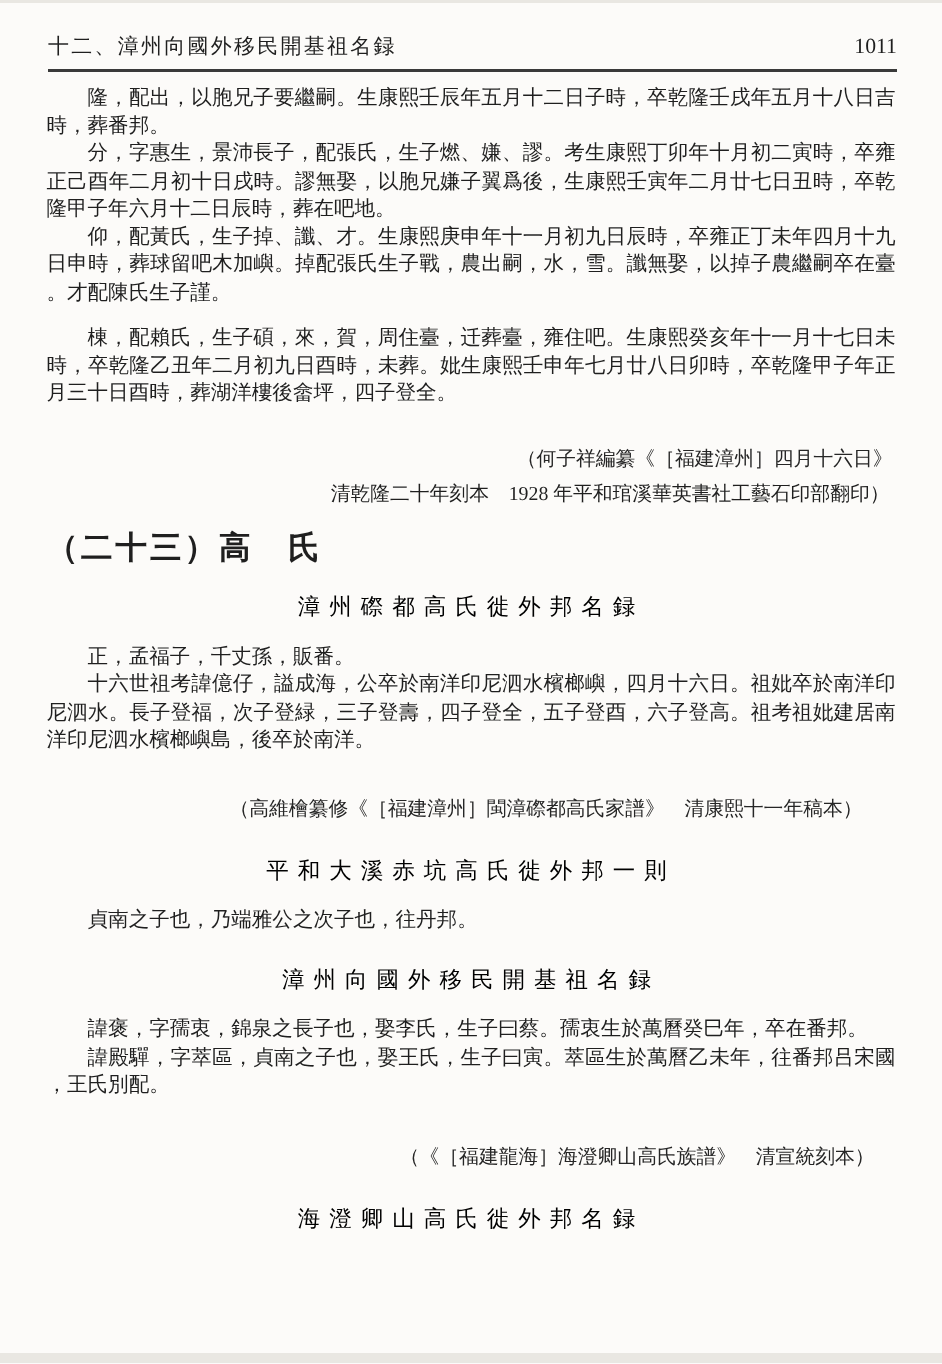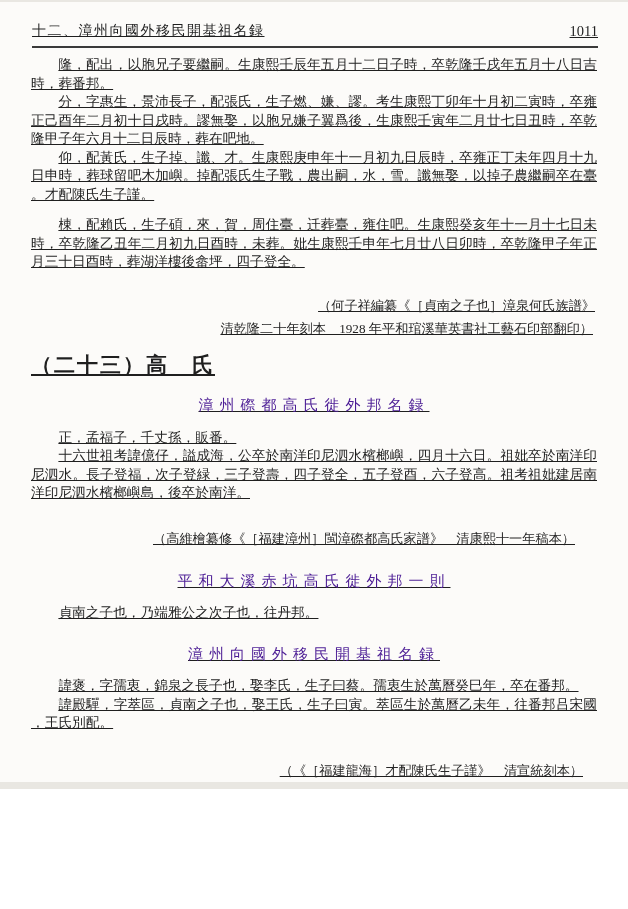--- a/index.html
+++ b/index.html
@@ -5,26 +5,25 @@
   :root{
     --ink:#1f1f1f;
     --paper:#fcfbf9;
     --rule:#3a3a3a;
     --edge:#e9e7e2;
   }
   *{margin:0;padding:0;box-sizing:border-box;}
   html,body{background:#ffffff;}
   .page{
     position:relative;
-    width:628px;height:789px;
+    width:628px;height:909px;
     background:var(--paper);
     color:var(--ink);
     font-family:"Liberation Serif","DejaVu Serif",serif;
     overflow:hidden;
-    text-decoration:underline;
   }
   .scan-top{position:absolute;top:0;left:0;width:100%;height:2px;background:var(--edge);}
   .scan-bottom{position:absolute;bottom:0;left:0;width:100%;height:7px;background:var(--edge);}
 
   .header{
     display:flex;justify-content:space-between;align-items:flex-end;
     margin:22px 30px 0 32px;
     padding-bottom:6px;
     border-bottom:2px solid var(--rule);
     font-size:14px;
@@ -62,49 +61,49 @@
     letter-spacing:2px;
     margin-top:16px;
   }
   .subsection-title{
     text-align:center;
     font-size:15px;
     font-weight:normal;
     letter-spacing:6px;
     margin-top:22px;
     margin-bottom:14px;
-    color:#4c1d95;
+    color:#000000;
   }
 </style>
 </head>
 <body>
 
 <div class="page">
   <div class="scan-top"></div>
 
   <div class="header">
     <span>十二、漳州向國外移民開基祖名録</span>
     <span class="pageno">1011</span>
   </div>
 
   <main class="body">
       <div class="blk paragraph">隆，配出，以胞兄子要繼嗣。生康熙壬辰年五月十二日子時，卒乾隆壬戌年五月十八日吉時，葬番邦。</div>
       <div class="blk paragraph">分，字惠生，景沛長子，配張氏，生子燃、嫌、謬。考生康熙丁卯年十月初二寅時，卒雍正己酉年二月初十日戌時。謬無娶，以胞兄嫌子翼爲後，生康熙壬寅年二月廿七日丑時，卒乾隆甲子年六月十二日辰時，葬在吧地。</div>
       <div class="blk paragraph">仰，配黃氏，生子掉、讖、才。生康熙庚申年十一月初九日辰時，卒雍正丁未年四月十九日申時，葬球留吧木加嶼。掉配張氏生子戰，農出嗣，水，雪。讖無娶，以掉子農繼嗣卒在臺。才配陳氏生子謹。</div>
       <div class="blk paragraph paragraph-spaced">棟，配賴氏，生子碩，來，賀，周住臺，迁葬臺，雍住吧。生康熙癸亥年十一月十七日未時，卒乾隆乙丑年二月初九日酉時，未葬。妣生康熙壬申年七月廿八日卯時，卒乾隆甲子年正月三十日酉時，葬湖洋樓後畲坪，四子登全。</div>
-      <div class="blk source-start">（何子祥編纂《［貞南之子也］漳泉何氏族譜》</div>
+      <div class="blk source-start">（何子祥編纂《［福建漳州］四月十六日》</div>
       <div class="blk source-end">清乾隆二十年刻本　1928 年平和琯溪華英書社工藝石印部翻印）</div>
       <div class="blk section-title">（二十三）高　氏</div>
       <div class="blk subsection-title">漳州磜都高氏徙外邦名録</div>
       <div class="blk paragraph">正，孟福子，千丈孫，販番。</div>
       <div class="blk paragraph">十六世祖考諱億仔，謚成海，公卒於南洋印尼泗水檳榔嶼，四月十六日。祖妣卒於南洋印尼泗水。長子登福，次子登緑，三子登壽，四子登全，五子登酉，六子登高。祖考祖妣建居南洋印尼泗水檳榔嶼島，後卒於南洋。</div>
       <div class="blk source-center">（高維檜纂修《［福建漳州］閩漳磜都高氏家譜》　清康熙十一年稿本）</div>
       <div class="blk subsection-title">平和大溪赤坑高氏徙外邦一則</div>
       <div class="blk paragraph">貞南之子也，乃端雅公之次子也，往丹邦。</div>
       <div class="blk subsection-title">漳州向國外移民開基祖名録</div>
       <div class="blk paragraph">諱褒，字孺衷，錦泉之長子也，娶李氏，生子曰蔡。孺衷生於萬曆癸巳年，卒在番邦。</div>
       <div class="blk paragraph">諱殿驒，字萃區，貞南之子也，娶王氏，生子曰寅。萃區生於萬曆乙未年，往番邦吕宋國，王氏別配。</div>
-      <div class="blk source-right">（《［福建龍海］才配陳氏生子謹》　清宣統刻本）</div>
+      <div class="blk source-right">（《［福建龍海］海澄卿山高氏族譜》　清宣統刻本）</div>
       <div class="blk subsection-title">海澄卿山高氏徙外邦名録</div>
     </main>
 
   <div class="scan-bottom"></div>
 </div>
 
 </body></html>

